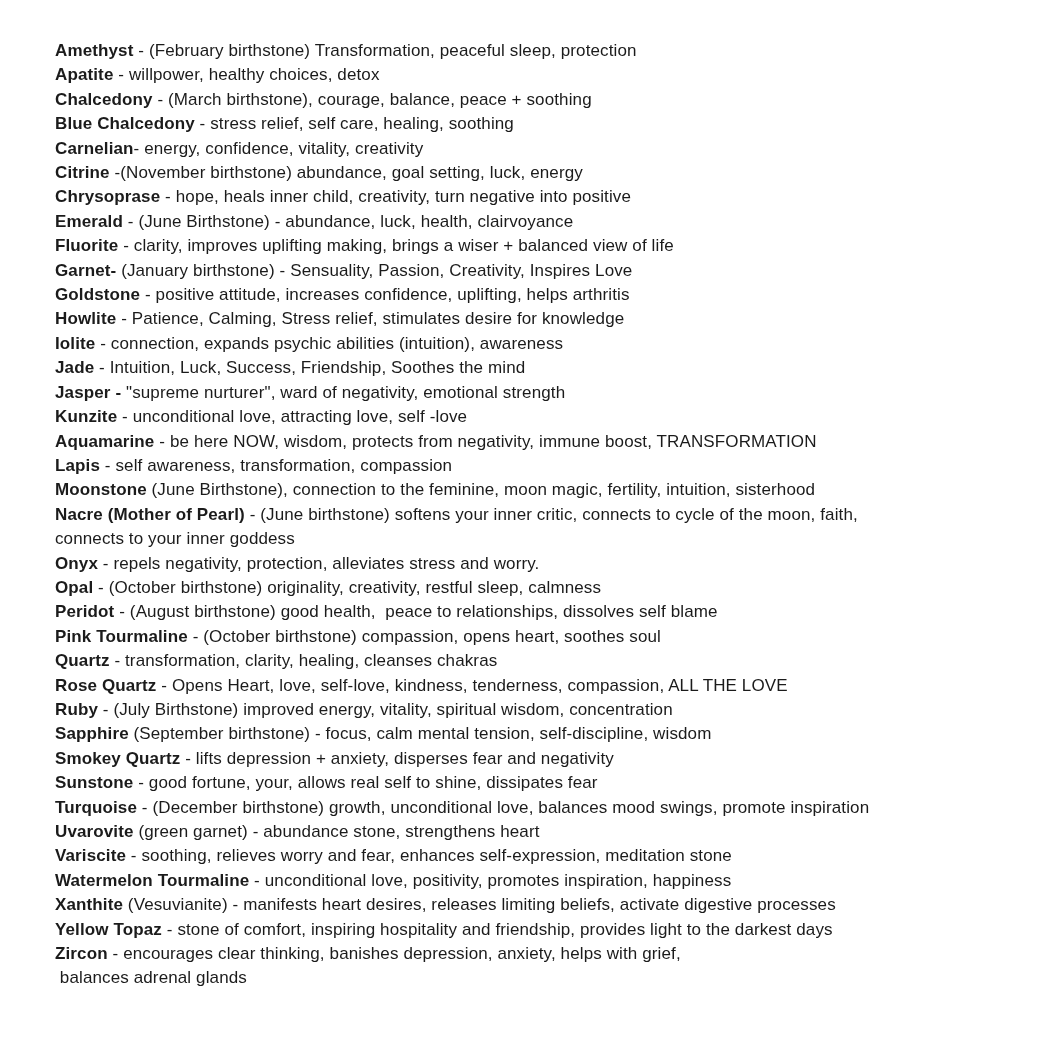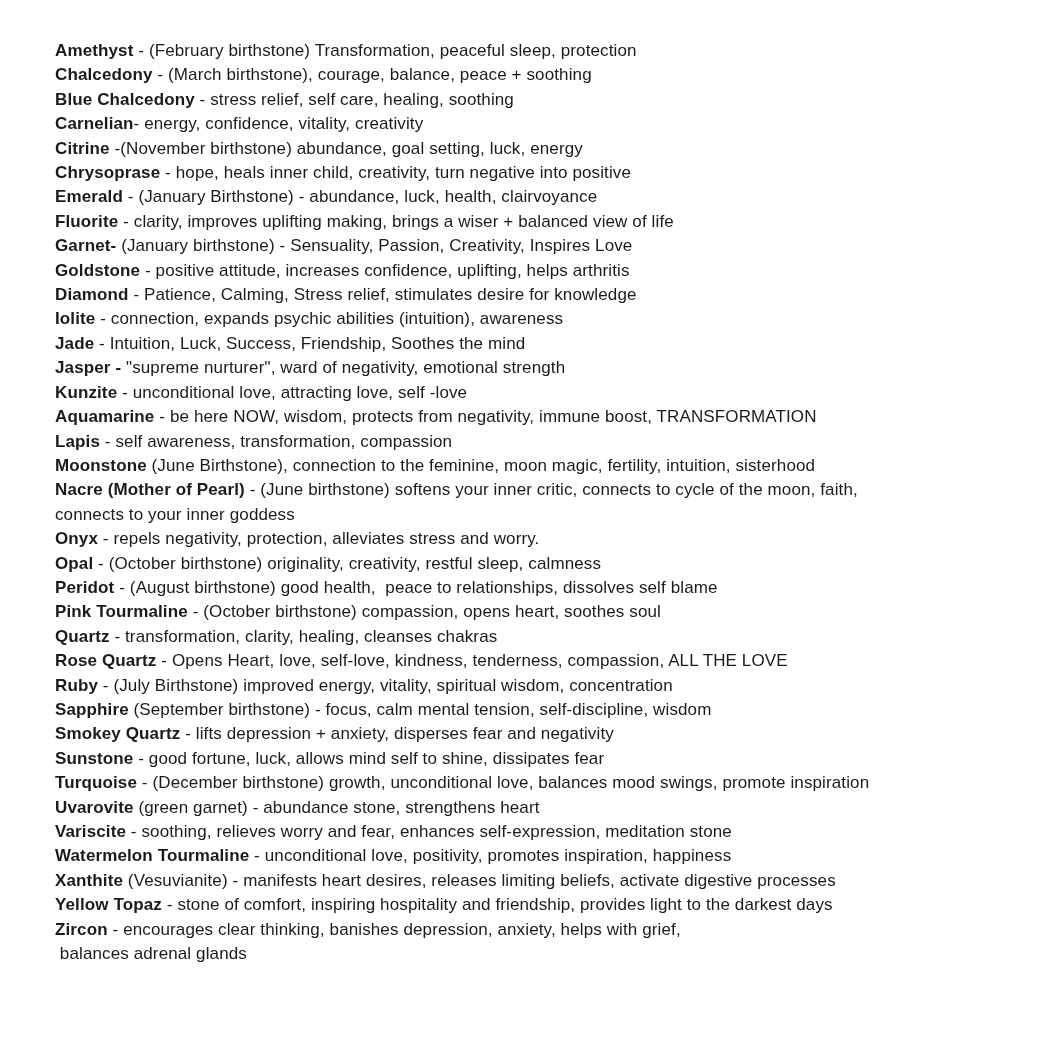--- a/index.html
+++ b/index.html
@@ -31,42 +31,43 @@
     font-weight: 700;
   }
 </style>
 </head>
 <body>
 
 <div class="page">
   <div id="stone-list">
   <div class="entry"><span class="stone-name">Amethyst</span><span class="stone-desc"> - (February birthstone) Transformation, peaceful sleep, protection</span></div>
 
+  <div class="entry"><span class="stone-name">Apatite</span><span class="stone-desc"> - willpower, healthy choices, detox</span></div>
 
   <div class="entry"><span class="stone-name">Chalcedony</span><span class="stone-desc"> - (March birthstone), courage, balance, peace + soothing</span></div>
 
   <div class="entry"><span class="stone-name">Blue Chalcedony</span><span class="stone-desc"> - stress relief, self care, healing, soothing</span></div>
 
   <div class="entry"><span class="stone-name">Carnelian</span><span class="stone-desc">- energy, confidence, vitality, creativity</span></div>
 
   <div class="entry"><span class="stone-name">Citrine</span><span class="stone-desc"> -(November birthstone) abundance, goal setting, luck, energy</span></div>
 
   <div class="entry"><span class="stone-name">Chrysoprase</span><span class="stone-desc"> - hope, heals inner child, creativity, turn negative into positive</span></div>
 
 
-  <div class="entry"><span class="stone-name">Emerald</span><span class="stone-desc"> - (January Birthstone) - abundance, luck, health, clairvoyance</span></div>
+  <div class="entry"><span class="stone-name">Emerald</span><span class="stone-desc"> - (June Birthstone) - abundance, luck, health, clairvoyance</span></div>
 
   <div class="entry"><span class="stone-name">Fluorite</span><span class="stone-desc"> - clarity, improves uplifting making, brings a wiser + balanced view of life</span></div>
 
   <div class="entry"><span class="stone-name">Garnet-</span><span class="stone-desc"> (January birthstone) - Sensuality, Passion, Creativity, Inspires Love</span></div>
 
   <div class="entry"><span class="stone-name">Goldstone</span><span class="stone-desc"> - positive attitude, increases confidence, uplifting, helps arthritis</span></div>
 
 
-  <div class="entry"><span class="stone-name">Diamond</span><span class="stone-desc"> - Patience, Calming, Stress relief, stimulates desire for knowledge</span></div>
+  <div class="entry"><span class="stone-name">Howlite</span><span class="stone-desc"> - Patience, Calming, Stress relief, stimulates desire for knowledge</span></div>
 
   <div class="entry"><span class="stone-name">Iolite</span><span class="stone-desc"> - connection, expands psychic abilities (intuition), awareness</span></div>
 
   <div class="entry"><span class="stone-name">Jade</span><span class="stone-desc"> - Intuition, Luck, Success, Friendship, Soothes the mind</span></div>
 
   <div class="entry"><span class="stone-name">Jasper -</span><span class="stone-desc"> "supreme nurturer", ward of negativity, emotional strength</span></div>
 
   <div class="entry"><span class="stone-name">Kunzite</span><span class="stone-desc"> - unconditional love, attracting love, self -love</span></div>
 
   <div class="entry"><span class="stone-name">Aquamarine</span><span class="stone-desc"> - be here NOW, wisdom, protects from negativity, immune boost, TRANSFORMATION</span></div>
@@ -89,21 +90,21 @@
   <div class="entry"><span class="stone-name">Quartz</span><span class="stone-desc"> - transformation, clarity, healing, cleanses chakras</span></div>
 
   <div class="entry"><span class="stone-name">Rose Quartz</span><span class="stone-desc"> - Opens Heart, love, self-love, kindness, tenderness, compassion, ALL THE LOVE</span></div>
 
   <div class="entry"><span class="stone-name">Ruby</span><span class="stone-desc"> - (July Birthstone) improved energy, vitality, spiritual wisdom, concentration</span></div>
 
   <div class="entry"><span class="stone-name">Sapphire</span><span class="stone-desc"> (September birthstone) - focus, calm mental tension, self-discipline, wisdom</span></div>
 
   <div class="entry"><span class="stone-name">Smokey Quartz</span><span class="stone-desc"> - lifts depression + anxiety, disperses fear and negativity</span></div>
 
-  <div class="entry"><span class="stone-name">Sunstone</span><span class="stone-desc"> - good fortune, luck, allows mind self to shine, dissipates fear</span></div>
+  <div class="entry"><span class="stone-name">Sunstone</span><span class="stone-desc"> - good fortune, your, allows real self to shine, dissipates fear</span></div>
 
   <div class="entry"><span class="stone-name">Turquoise</span><span class="stone-desc"> - (December birthstone) growth, unconditional love, balances mood swings, promote inspiration</span></div>
 
   <div class="entry"><span class="stone-name">Uvarovite</span><span class="stone-desc"> (green garnet) - abundance stone, strengthens heart</span></div>
 
   <div class="entry"><span class="stone-name">Variscite</span><span class="stone-desc"> - soothing, relieves worry and fear, enhances self-expression, meditation stone</span></div>
 
   <div class="entry"><span class="stone-name">Watermelon Tourmaline</span><span class="stone-desc"> - unconditional love, positivity, promotes inspiration, happiness</span></div>
 
   <div class="entry"><span class="stone-name">Xanthite</span><span class="stone-desc"> (Vesuvianite) - manifests heart desires, releases limiting beliefs, activate digestive processes</span></div>

